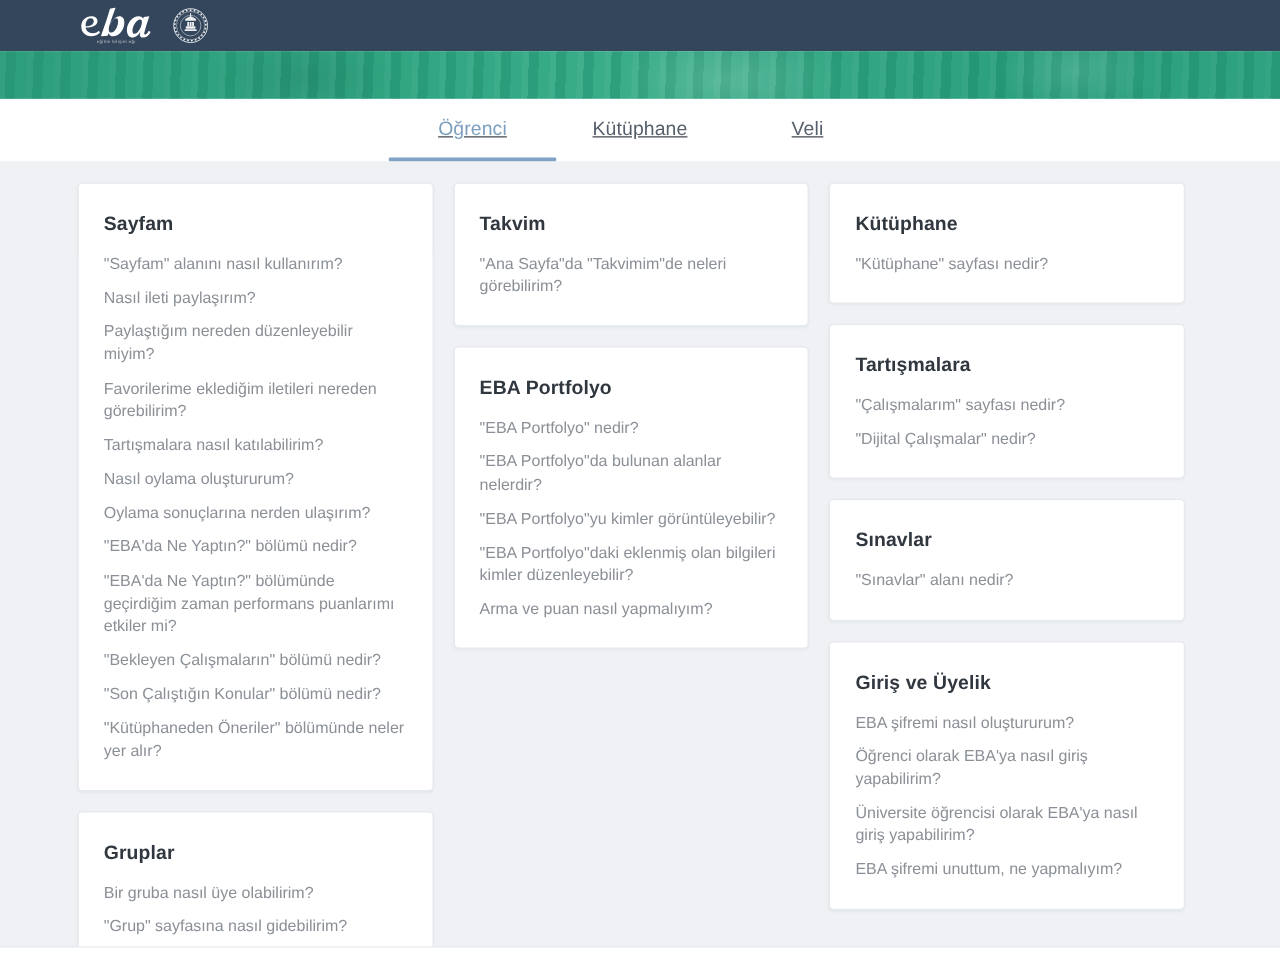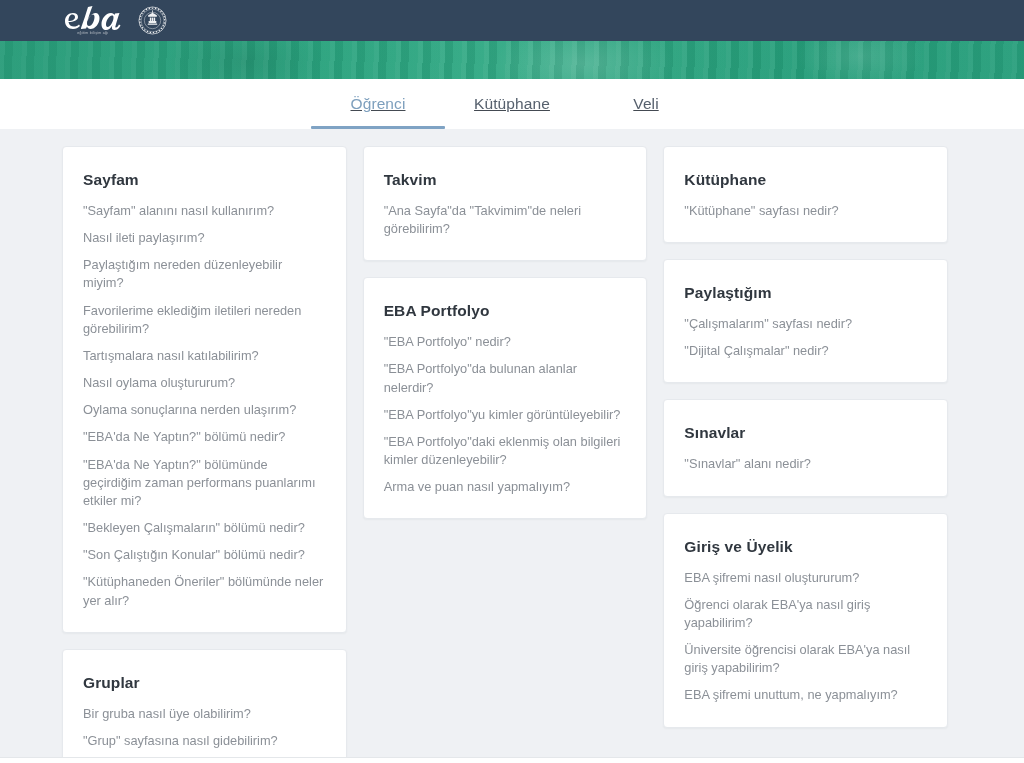--- a/index.html
+++ b/index.html
@@ -330,21 +330,21 @@
       <div class="col">
         <section class="card">
           <h2 class="card-title">Kütüphane</h2>
           <ul class="faq-list">
             <li>
               <a class="faq-link" href="#">"Kütüphane" sayfası nedir?</a>
             </li>
           </ul>
         </section>
         <section class="card">
-          <h2 class="card-title">Paylaştığım</h2>
+          <h2 class="card-title">Tartışmalara</h2>
           <ul class="faq-list">
             <li>
               <a class="faq-link" href="#">"Çalışmalarım" sayfası nedir?</a>
             </li>
             <li>
               <a class="faq-link" href="#">"Dijital Çalışmalar" nedir?</a>
             </li>
           </ul>
         </section>
         <section class="card">

